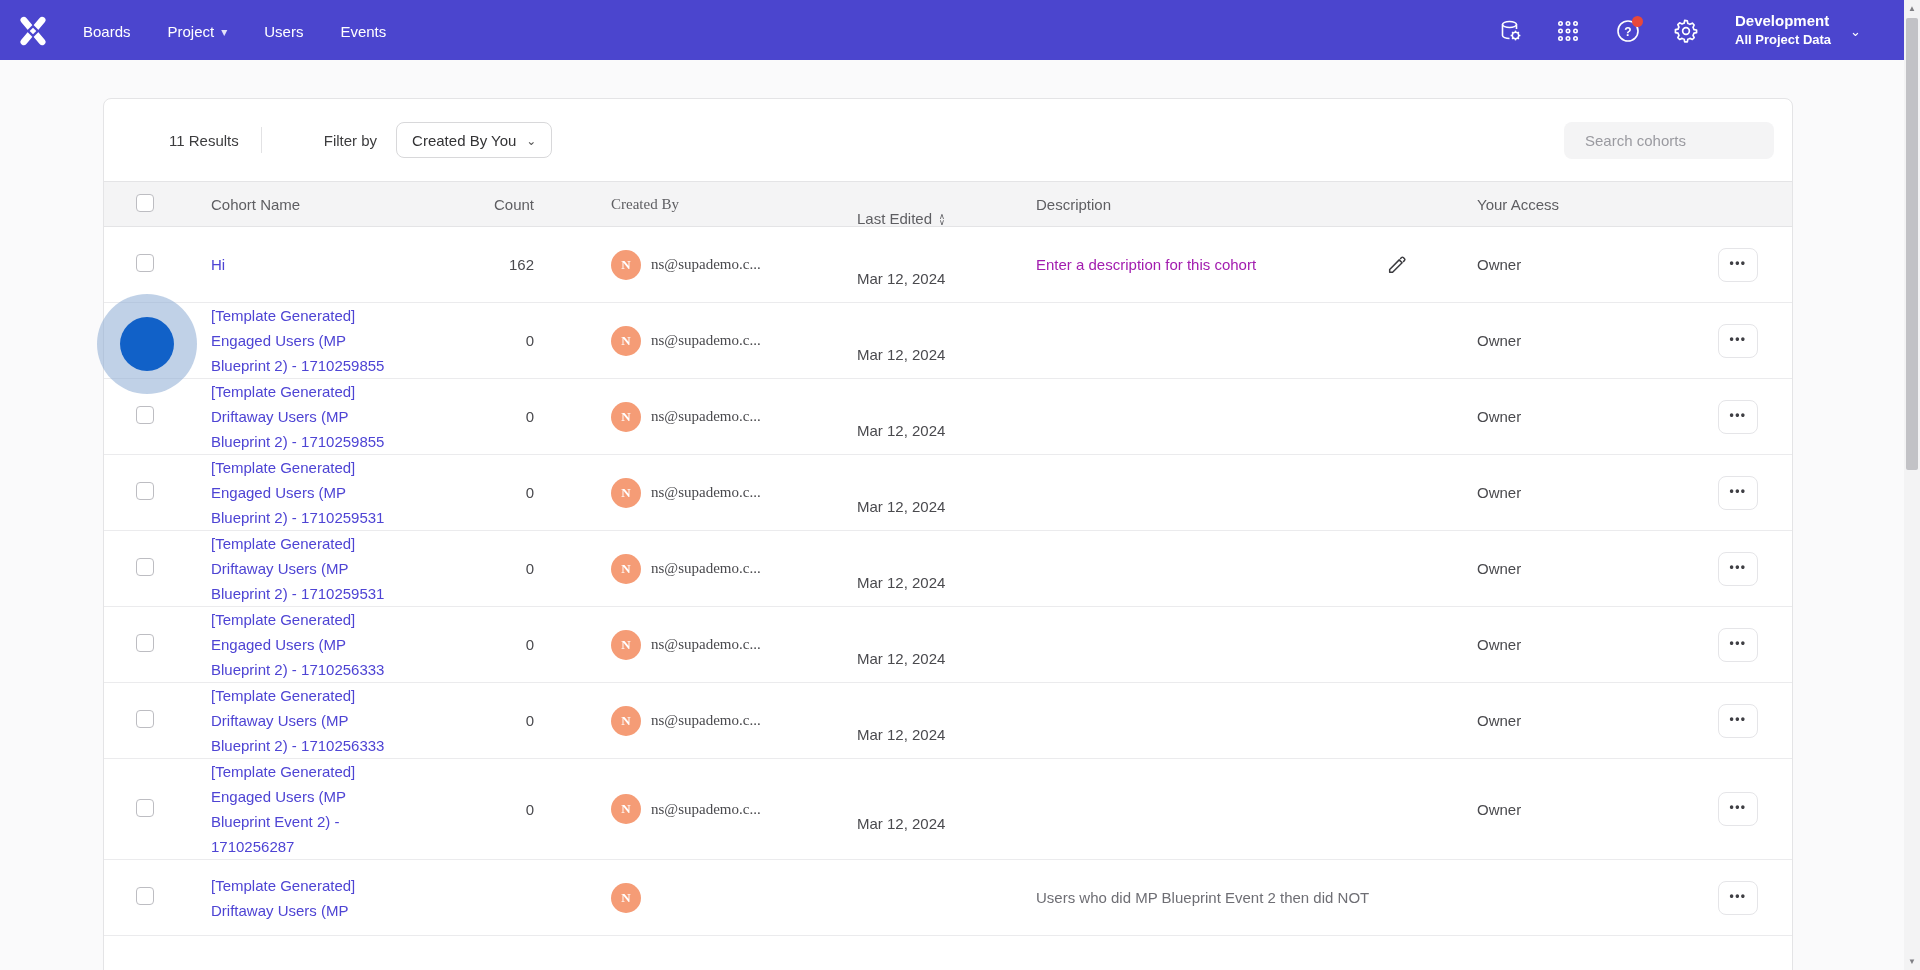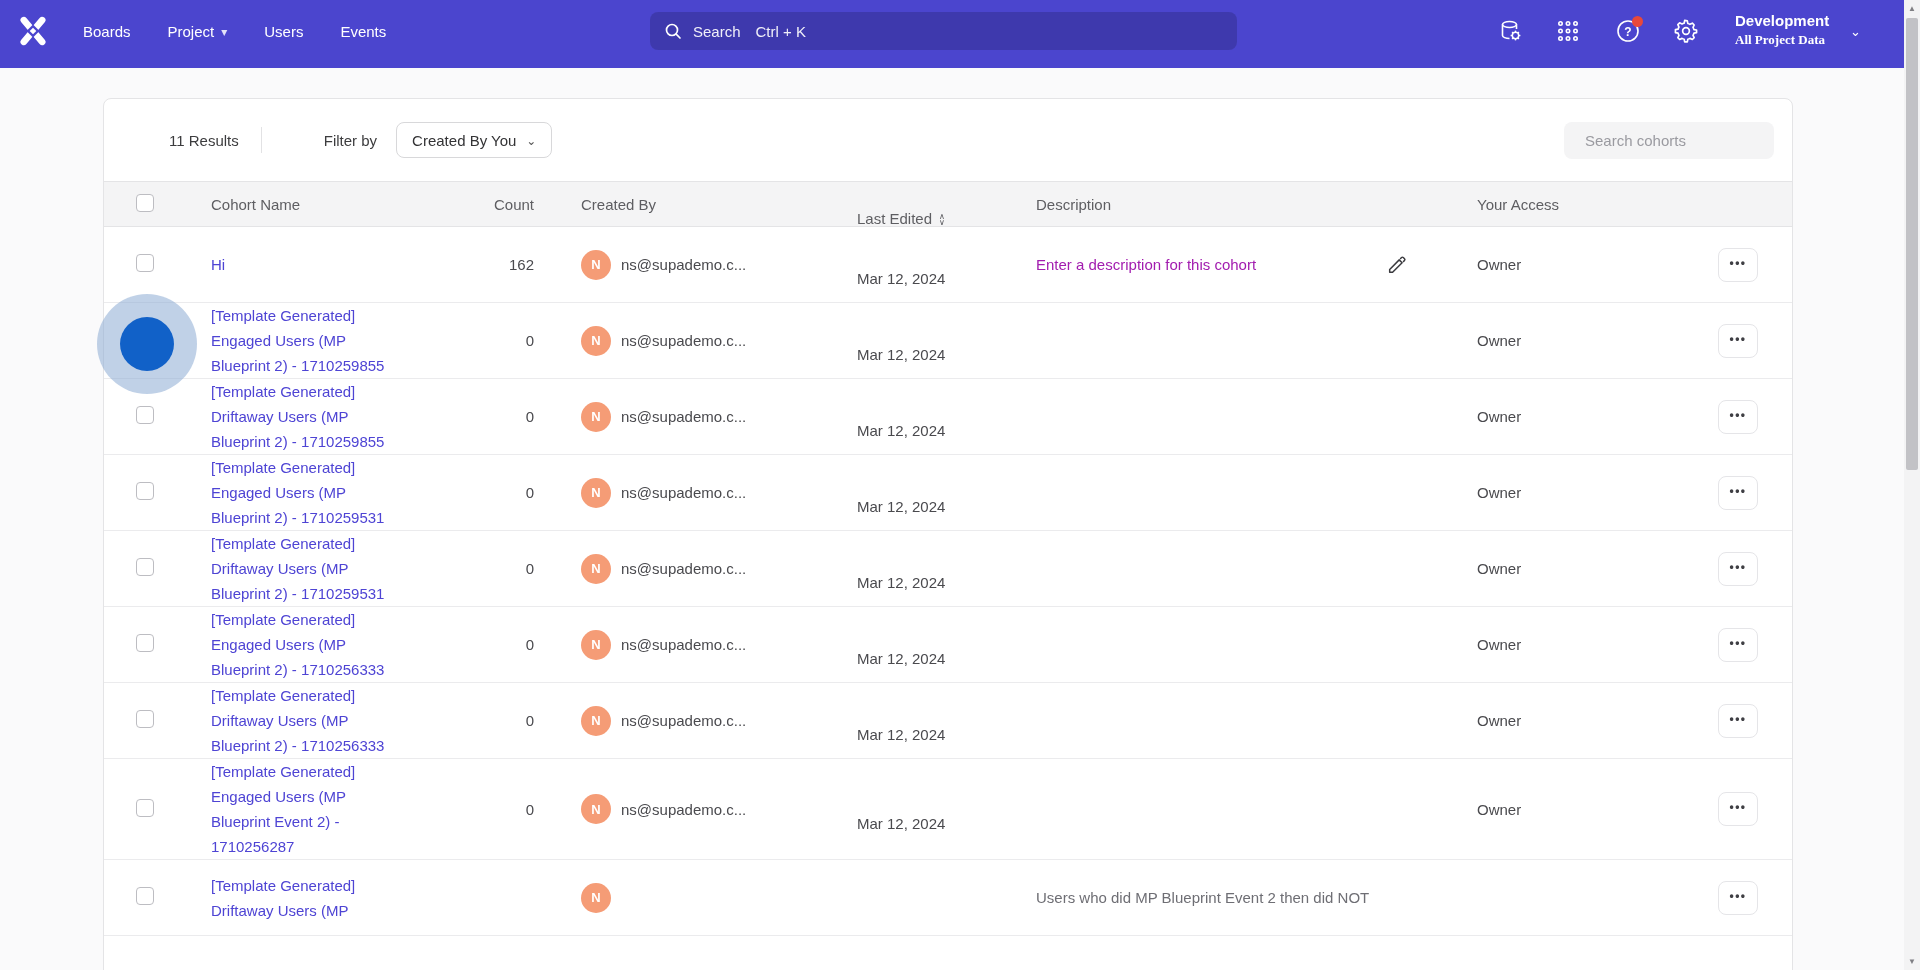--- a/index.html
+++ b/index.html
@@ -1,39 +1,39 @@
 <!DOCTYPE html>
 <html><head>
 <meta charset="utf-8">
 <style>
   * { margin:0; padding:0; box-sizing:border-box; }
   html,body { width:1920px; height:970px; overflow:hidden; background:#FAFAFB;
     font-family:"Liberation Sans", sans-serif; }
   .page { position:relative; width:1920px; height:970px; overflow:hidden; }
 
   
-  .topnav { position:absolute; left:0; top:0; width:1904px; height:68px;
+  .topnav { position:absolute; left:0; top:0; width:1904px; height:60px;
     background:#4B45CE; display:flex; align-items:center; }
   .logo { position:absolute; left:18px; top:16px; width:30px; height:30px; }
   .nav-items { position:absolute; left:83px; top:0; height:62px; display:flex;
     align-items:center; gap:37px; }
   .nav-item { color:#FFFFFF; font-size:15px; font-weight:500; display:flex;
     align-items:center; gap:7px; cursor:pointer; white-space:nowrap; }
   .nav-chevron { font-size:12px; color:#E3E2F8; margin-top:2px; }
   .nav-search { position:absolute; left:650px; top:12px; width:587px; height:38px;
     background:rgba(0,0,0,0.16); border-radius:8px; display:flex; align-items:center;
     padding:0 14px; gap:11px; cursor:text; }
   .nav-search-text { color:rgba(255,255,255,0.92); font-size:15px; }
   .nav-search-shortcut { color:rgba(255,255,255,0.92); font-size:15px; margin-left:4px; }
   .nav-icon { position:absolute; top:19px; width:24px; height:24px; cursor:pointer; }
   .help-dot { position:absolute; right:-3px; top:-3px; width:11px; height:11px;
     border-radius:50%; background:#E8483B; }
   .project { position:absolute; left:1735px; top:11px; color:#fff; cursor:pointer; }
   .project-name { font-size:15px; font-weight:700; line-height:20px; }
-  .project-scope { font-size:13px; font-weight:600; line-height:18px;font-family:Liberation Serif, serif; }
+  .project-scope { font-size:13px; font-weight:600; line-height:18px; }
   .project-chevron { position:absolute; left:1850px; top:24px; color:#fff; font-size:13px; cursor:pointer; }
 
   
   .card { position:absolute; left:103px; top:98px; width:1690px; height:1100px;
     background:#fff; border:1px solid #E4E4E6; border-radius:8px 8px 0 0; }
   .tabstrip { position:relative; height:75px; border-bottom:1px solid #ECECEE; }
   .tab { position:absolute; left:19px; top:26px; color:#4E44D4; font-size:16px; cursor:pointer; }
   .tab-underline { position:absolute; left:17px; bottom:-1px; width:39px; height:4px;
     border-radius:3px; background:#4E44D4; }
   .create-btn { position:absolute; left:1501px; top:21px; width:174px; height:35px;
@@ -58,22 +58,22 @@
     font-size:15px; color:#333; font-family:inherit; }
   .cohort-search input::placeholder { color:#9A9AA0; }
 
   
   .thead { display:flex; align-items:center; height:46px; background:#F4F4F5;
     border-top:1px solid #E4E4E6; border-bottom:1px solid #E4E4E6;
     font-size:15px; color:#5E5E62; }
   .cell-check { width:107px; padding-left:32px; flex-shrink:0; }
   .cell-name { width:213px; flex-shrink:0; }
   .cell-count { width:110px; text-align:right; flex-shrink:0; }
-  .cell-created { width:323px; padding-left:47px; display:flex; align-items:center;
-    gap:10px; flex-shrink:0; }
+  .cell-created { width:323px; padding-left:77px; display:flex; align-items:center;
+    gap:10px; flex-shrink:0;font-family:Liberation Serif, serif; }
   .cell-edited { width:179px; flex-shrink:0;margin-top:28px; }
   .cell-desc { width:441px; position:relative; display:flex; align-items:center; flex-shrink:0; }
   .cell-access { width:241px; flex-shrink:0; }
   .cell-more { width:76px; display:flex; align-items:center; flex-shrink:0; }
   .sort-icon { display:inline-flex; flex-direction:column; margin-left:7px;
     font-size:8px; line-height:6px; color:#55555A; vertical-align:middle; }
   .checkbox { display:inline-block; width:18px; height:18px; border:1.5px solid #BDBDC2;
     border-radius:4px; background:#fff; cursor:pointer; }
 
   .row { display:flex; align-items:center; min-height:76px;
@@ -133,28 +133,20 @@
         <span class="nav-chevron">▾</span>
       </div>
       <div class="nav-item">
         <span>Users</span>
       </div>
       <div class="nav-item">
         <span>Events</span>
       </div>
     </div>
 
-    <div class="nav-search">
-      <svg width="18" height="18" viewBox="0 0 18 18">
-        <circle cx="8" cy="8" r="5.5" fill="none" stroke="#fff" stroke-width="1.7"></circle>
-        <line x1="12.2" y1="12.2" x2="16" y2="16" stroke="#fff" stroke-width="1.7" stroke-linecap="round"></line>
-      </svg>
-      <span class="nav-search-text">Search</span>
-      <span class="nav-search-shortcut">Ctrl + K</span>
-    </div>
 
     <svg class="nav-icon" style="left:1499px" viewBox="0 0 24 24">
       <ellipse cx="10.5" cy="5.5" rx="7" ry="3" fill="none" stroke="#fff" stroke-width="1.6"></ellipse>
       <path d="M3.5 5.5v11c0 1.66 3.13 3 7 3" fill="none" stroke="#fff" stroke-width="1.6"></path>
       <path d="M17.5 5.5v4.5" fill="none" stroke="#fff" stroke-width="1.6"></path>
       <circle cx="16.5" cy="16.5" r="3.2" fill="none" stroke="#fff" stroke-width="1.5"></circle>
       <g stroke="#fff" stroke-width="1.4">
         <line x1="16.5" y1="11.6" x2="16.5" y2="13.2"></line>
           <line x1="16.5" y1="19.8" x2="16.5" y2="21.4"></line>
         <line x1="11.6" y1="16.5" x2="13.2" y2="16.5"></line>

